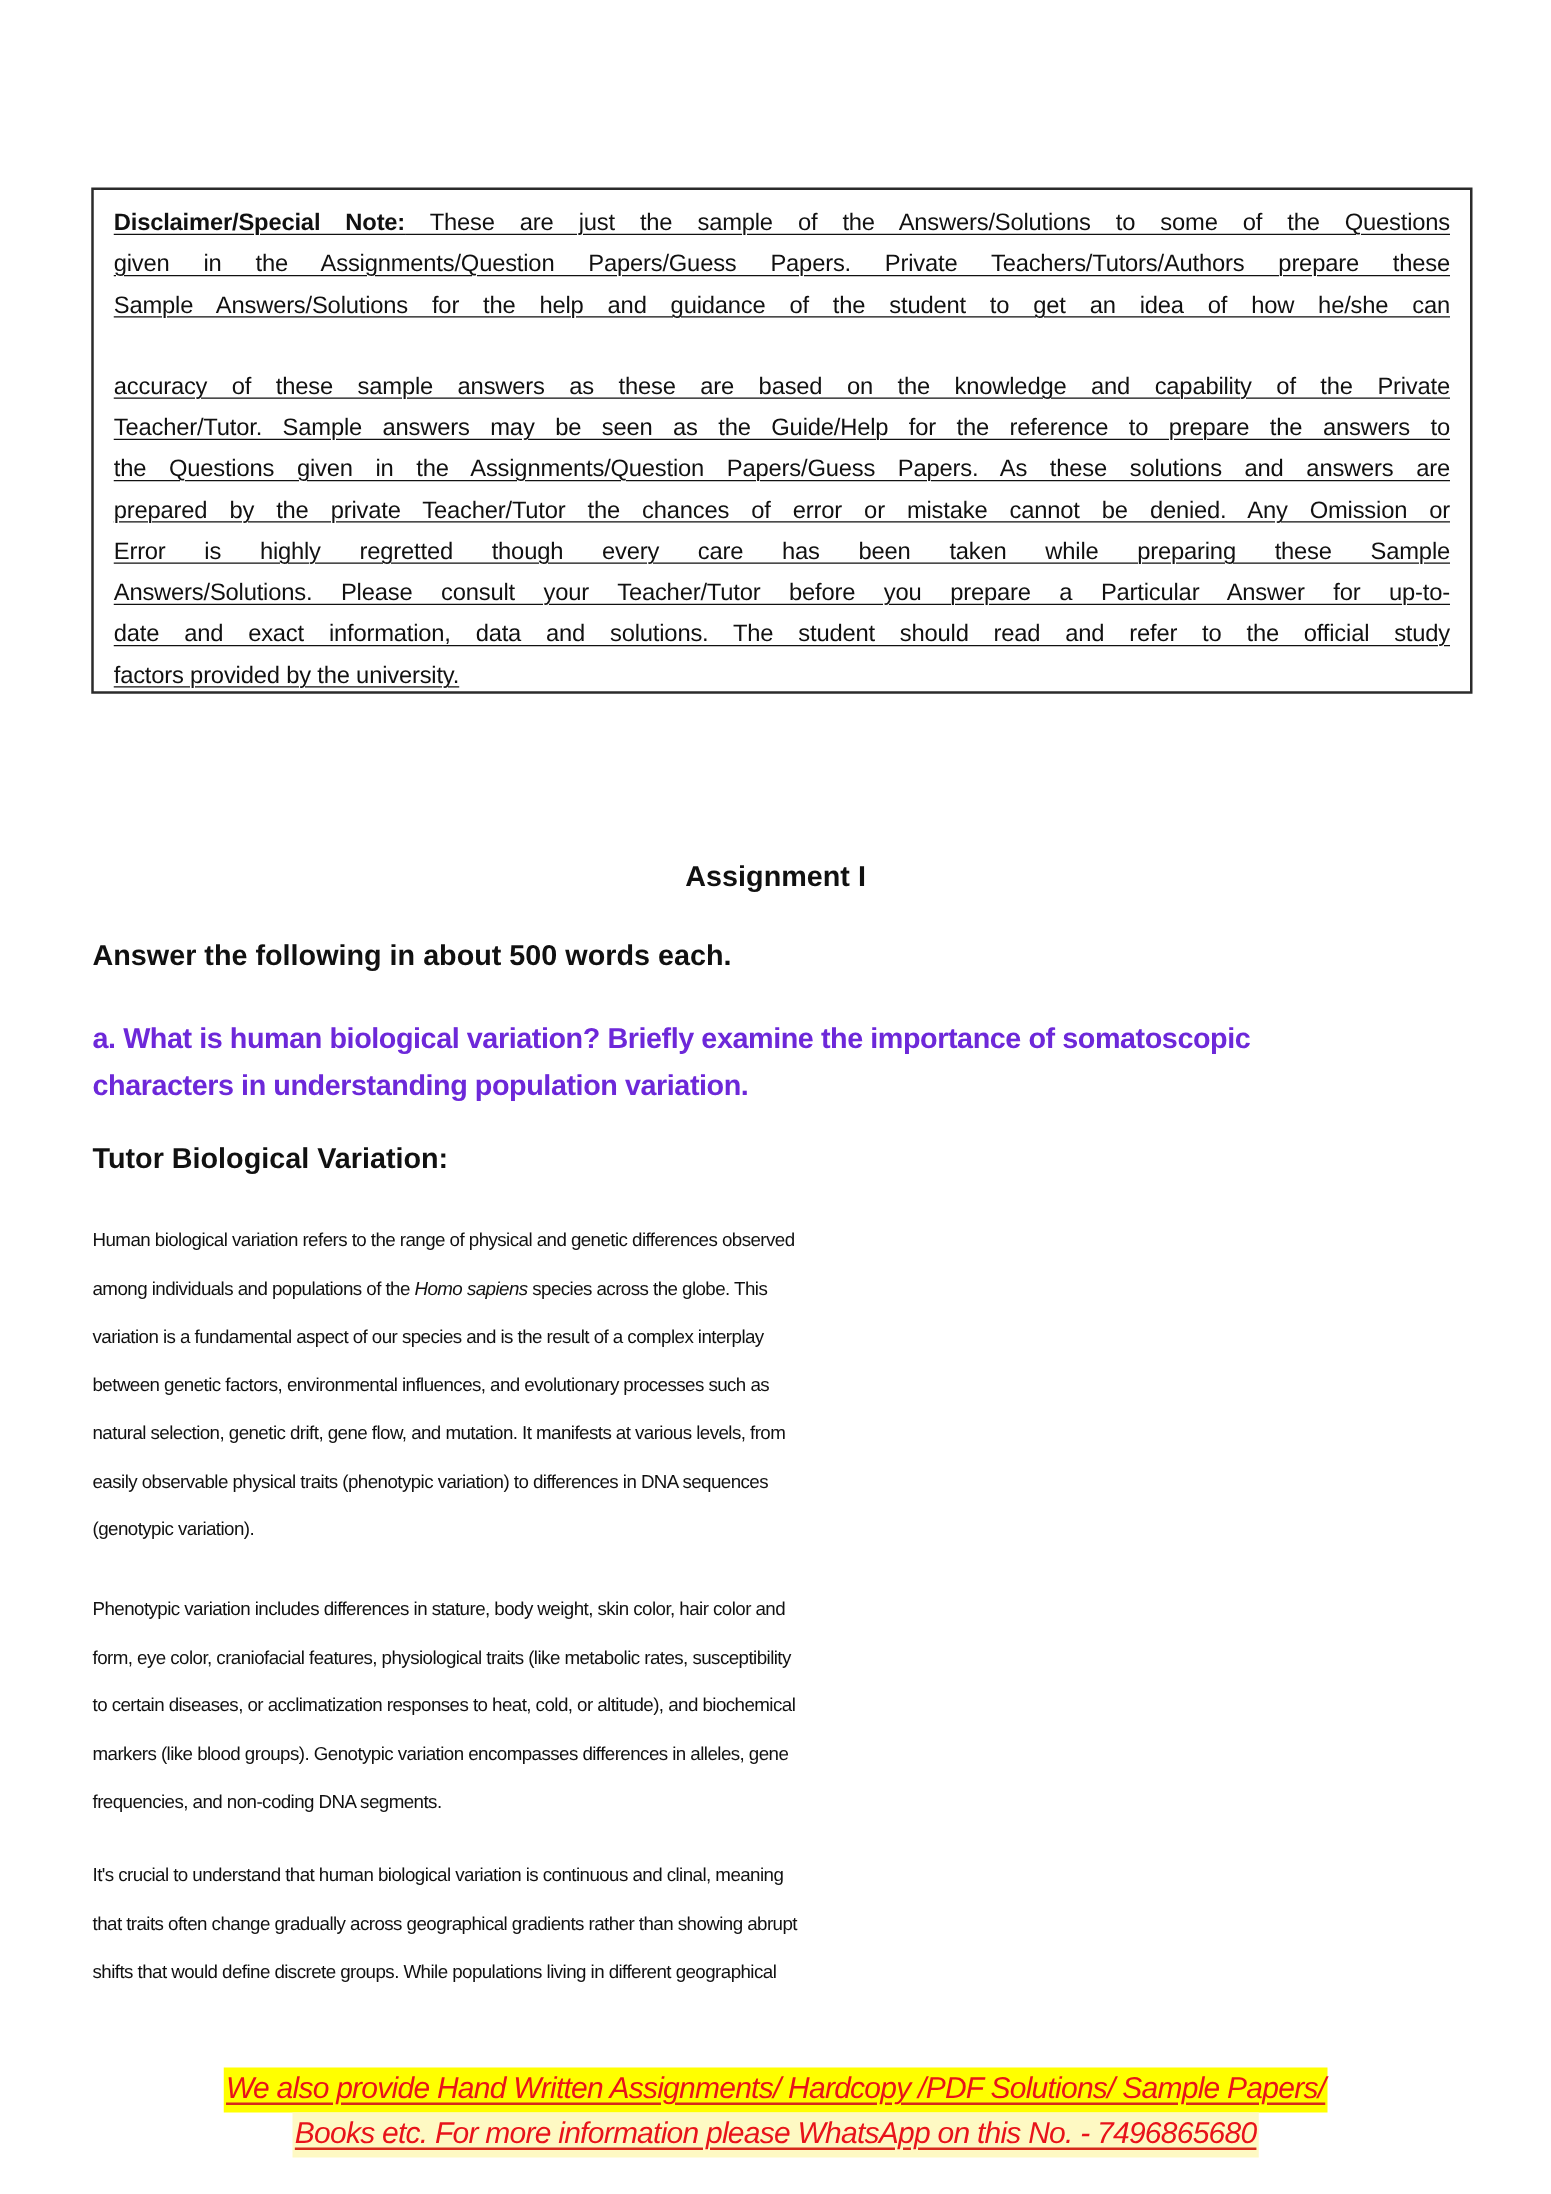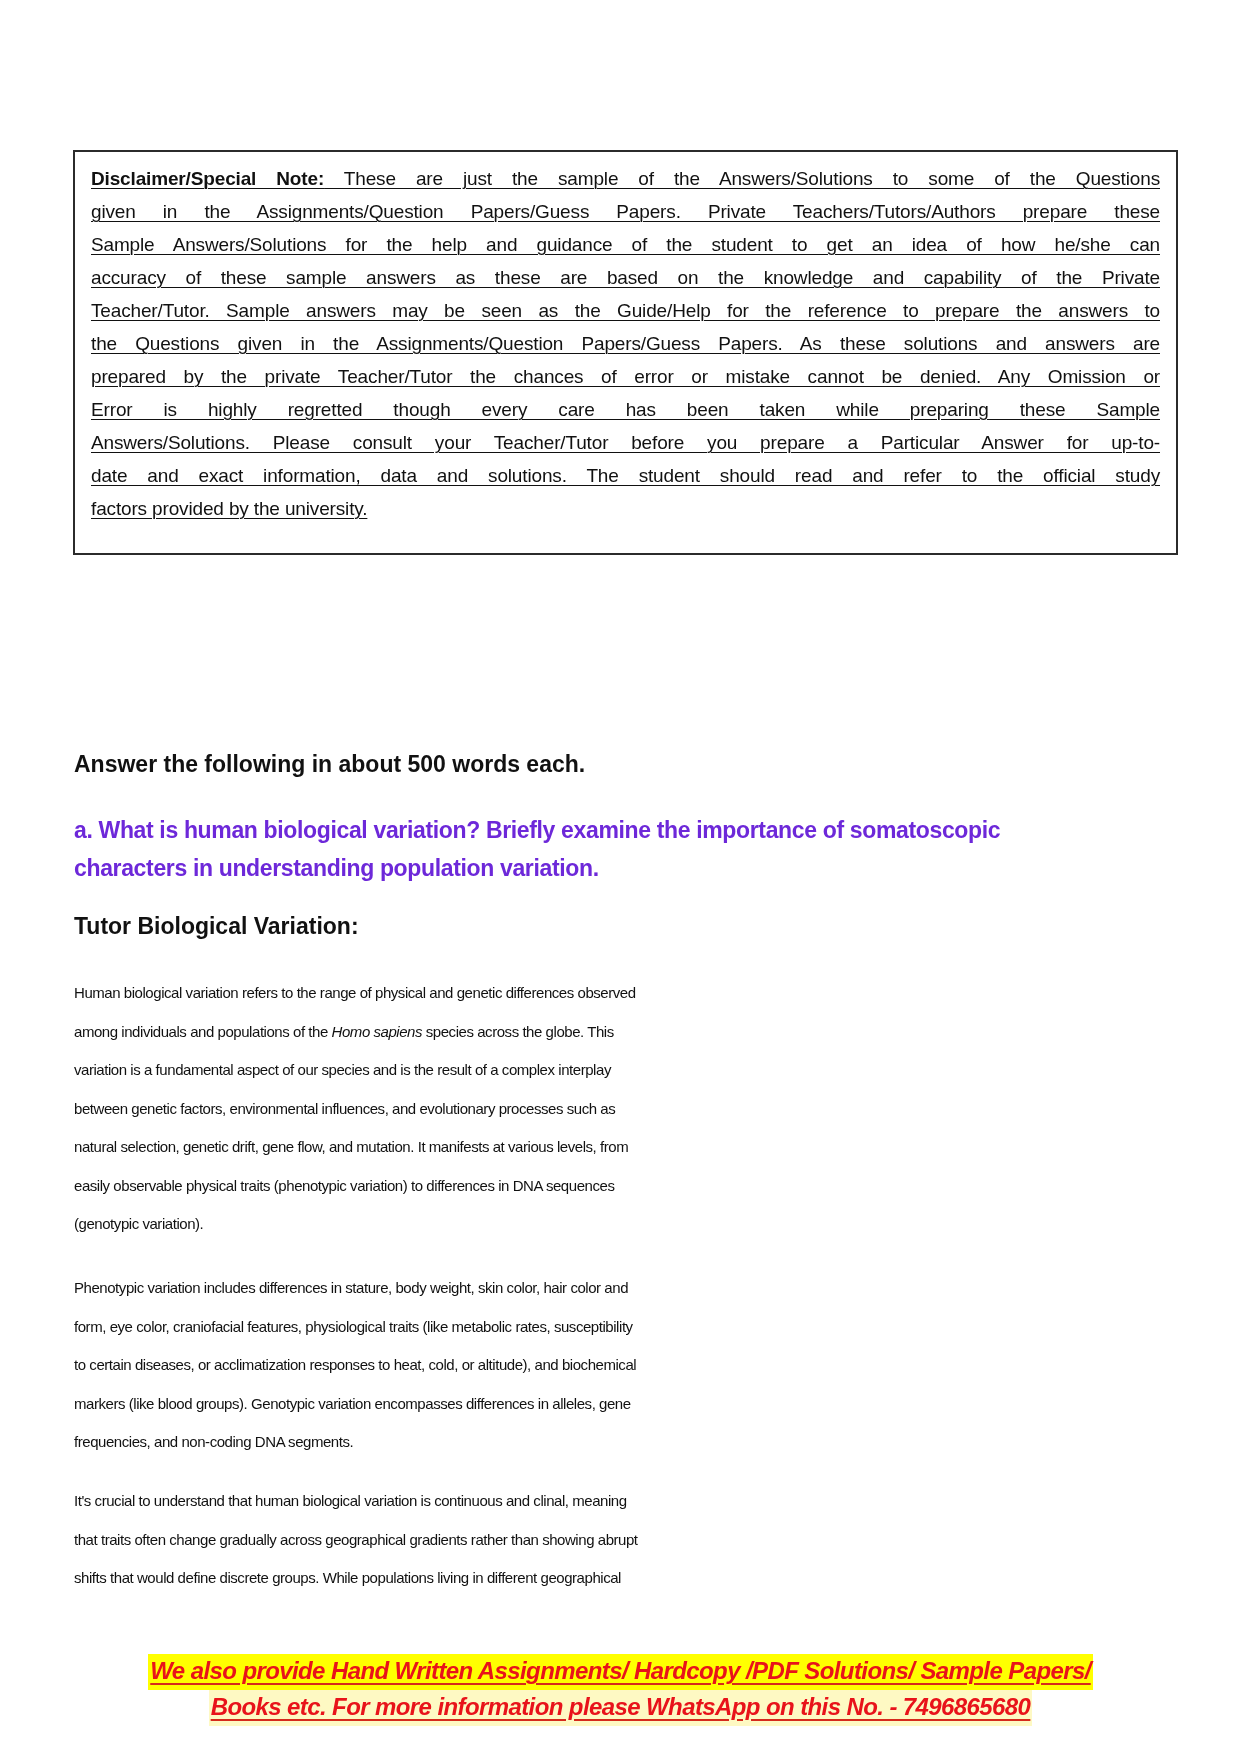--- a/index.html
+++ b/index.html
@@ -126,21 +126,21 @@
   #para-3 { top: 1482px; }
 
   
   .footer-banner {
     position: absolute;
     left: 0;
     width: 1241px;
     top: 1654px;
     text-align: center;
     font-size: 24px;
-    font-weight: bold;
+    font-weight: normal;
     font-style: italic;
     color: #e8131a;
   }
   .footer-line {
     display: inline-block;
     background: #ffff00;
     padding: 0 2px;
     line-height: 34px;
     height: 36px;
     text-decoration: underline;
@@ -159,31 +159,32 @@
 </head>
 <body>
 
 <div class="page">
 
   <div class="disclaimer-box">
     <div class="disclaimer-lines">
       <span class="disc-line" style="word-spacing: 0px;"><span class="label">Disclaimer/Special Note:</span><span> These are just the sample of the Answers/Solutions to some of the Questions</span></span>
       <span class="disc-line" style="word-spacing: 0px;">given in the Assignments/Question Papers/Guess Papers. Private Teachers/Tutors/Authors prepare these</span>
       <span class="disc-line" style="word-spacing: 0px;">Sample Answers/Solutions for the help and guidance of the student to get an idea of how he/she can</span>
-      <span class="disc-line" style="word-spacing: 0px;">accuracy of these sample answers as these are based on the knowledge and capability of the Private</span>
+      <span class="disc-line" style="word-spacing: 0px; margin-top: 32px;">accuracy of these sample answers as these are based on the knowledge and capability of the Private</span>
       <span class="disc-line" style="word-spacing: 0px;">Teacher/Tutor. Sample answers may be seen as the Guide/Help for the reference to prepare the answers to</span>
       <span class="disc-line" style="word-spacing: 0px;">the Questions given in the Assignments/Question Papers/Guess Papers. As these solutions and answers are</span>
       <span class="disc-line" style="word-spacing: 0px;">prepared by the private Teacher/Tutor the chances of error or mistake cannot be denied. Any Omission or</span>
       <span class="disc-line" style="word-spacing: 0px;">Error is highly regretted though every care has been taken while preparing these Sample</span>
       <span class="disc-line" style="word-spacing: 0px;">Answers/Solutions. Please consult your Teacher/Tutor before you prepare a Particular Answer for up-to-</span>
       <span class="disc-line" style="word-spacing: 0px;">date and exact information, data and solutions. The student should read and refer to the official study</span>
       <span class="disc-line last">factors provided by the university.</span>
     </div>
   </div>
 
+  <div class="heading-center">Assignment I</div>
 
   <div class="instruction">Answer the following in about 500 words each.</div>
 
   <div class="question">
     <span class="q-line">a. What is human biological variation? Briefly examine the importance of somatoscopic</span>
     <span class="q-line">characters in understanding population variation.</span>
   </div>
 
   <div class="subheading">Tutor Biological Variation:</div>
 

